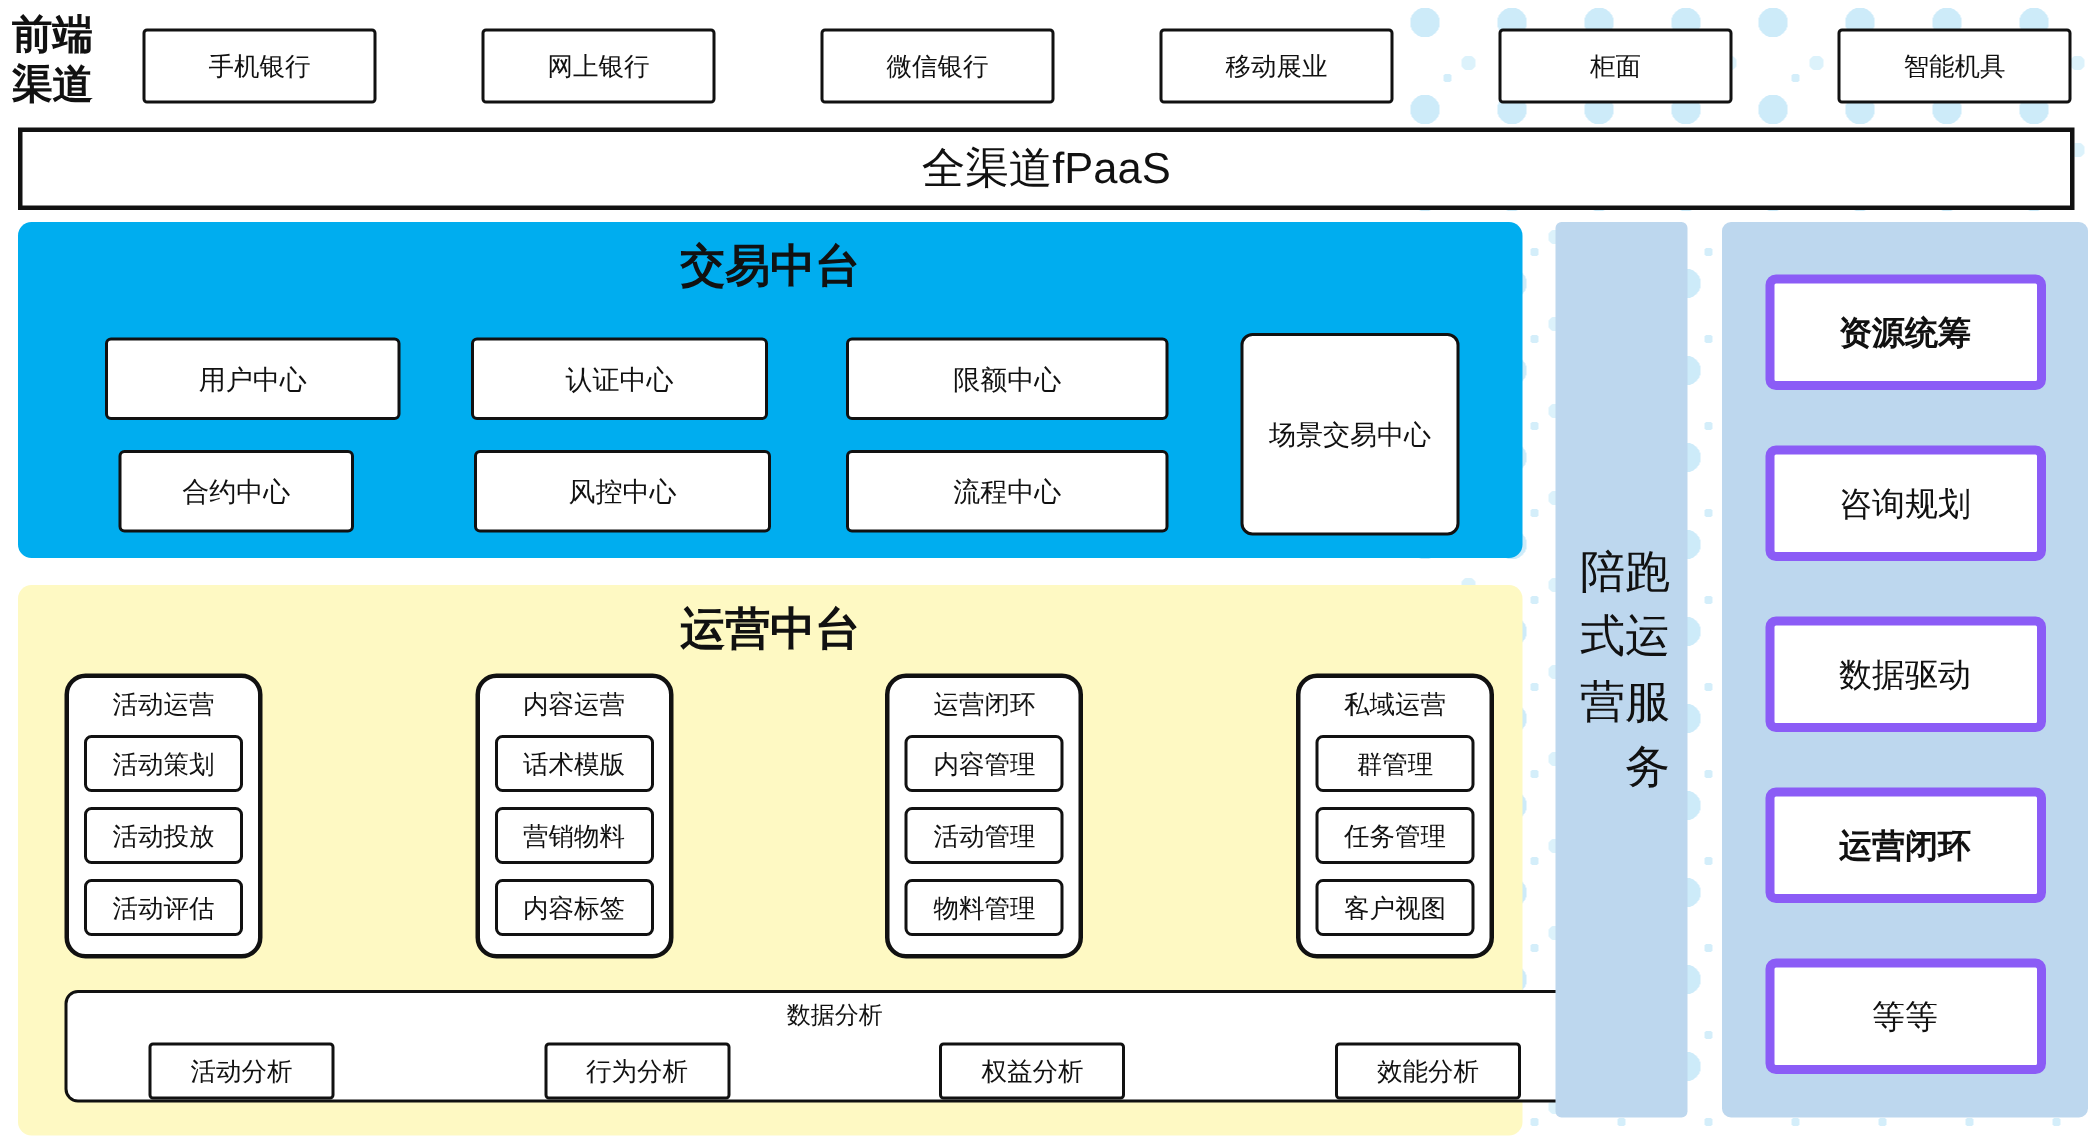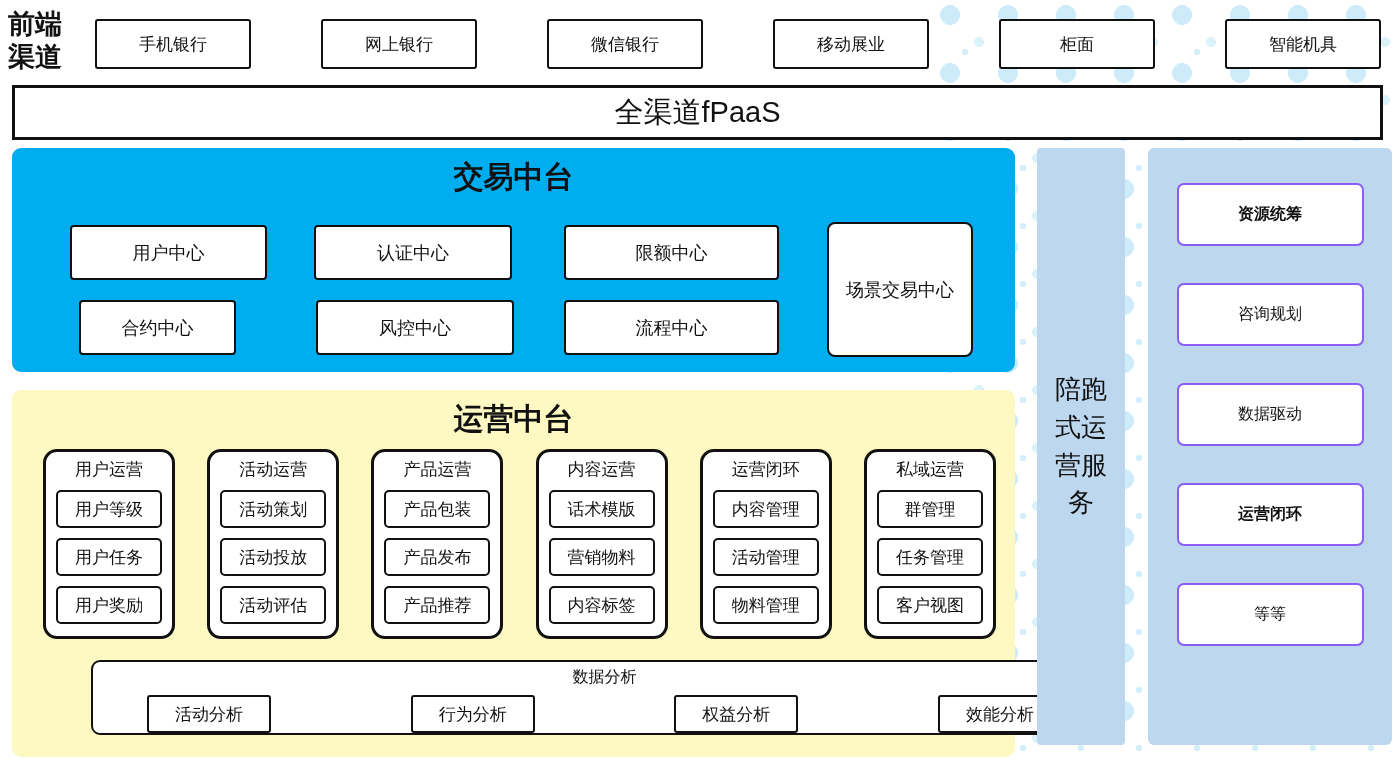--- a/index.html
+++ b/index.html
@@ -95,56 +95,56 @@
   .g-item {
     width: 106px; height: 38px; margin-top: 10px;
     background: #fff; border: 2px solid #111; border-radius: 5px;
     display: flex; align-items: center; justify-content: center;
     font-size: 17px;
   }
 
   
   .analysis {
     position: absolute; left: 31px; top: 270px; width: 1027px; height: 75px;
-    background: #fff; border: 2px solid #111; border-radius: 9px; margin-left: 48px;
+    background: #fff; border: 2px solid #111; border-radius: 9px;
   }
   .analysis-title { text-align: center; font-size: 16px; margin-top: 5px; }
   .analysis-row {
     display: flex; justify-content: space-between;
     padding: 0 54px; margin-top: 7px;
   }
   .a-box {
     width: 124px; height: 38px;
     border: 2px solid #111; border-radius: 3px; background: #fff;
     display: flex; align-items: center; justify-content: center;
     font-size: 17px;
   }
 
   
   .strip {
     position: absolute; left: 1037px; top: 148px; width: 88px; height: 597px;
     background: #BDD7EE; border-radius: 4px;
     display: flex; align-items: center; justify-content: center;
   }
   .strip-text {
-    width: 2.15em; font-size: 26px; line-height: 1.45;
-    text-align: center; word-break: break-all;
+    width: 2.15em; font-size: 30px; line-height: 1.45;
+    text-align: right; word-break: break-all;
   }
   .right-panel {
     position: absolute; left: 1148px; top: 148px; width: 244px; height: 597px;
     background: #BDD7EE; border-radius: 6px;
     display: flex; flex-direction: column; align-items: center;
     padding-top: 35px; gap: 37px;
   }
   .rp-box {
     flex: none;
-    width: 187px; height: 63px;
-    background: #fff; border: 2px solid #8b5cf6; border-radius: 7px;
-    display: flex; align-items: center; justify-content: center;
-    font-size: 16px;
+    width: 187px; height: 77px;
+    background: #fff; border: 6px solid #8b5cf6; border-radius: 7px;
+    display: flex; align-items: center; justify-content: center;
+    font-size: 22px;
   }
   .rp-box.bold { font-weight: bold; }
 </style>
 </head>
 <body>
 
 <div class="dots-layer"></div>
 
 <div class="front-label">前端渠道</div>
 
@@ -170,36 +170,24 @@
   <div class="t-box t-r2c2">风控中心</div>
   <div class="t-box t-r2c3">流程中心</div>
   <div class="t-box scene-box">场景交易中心</div>
 </section>
 
 <section class="operation">
   <div class="block-title">运营中台</div>
 
   <div class="groups-row">
     <div class="group">
-      <div class="group-title">用户运营</div>
-      <div class="g-item">用户等级</div>
-      <div class="g-item">用户任务</div>
-      <div class="g-item">用户奖励</div>
-    </div>
-    <div class="group">
       <div class="group-title">活动运营</div>
       <div class="g-item">活动策划</div>
       <div class="g-item">活动投放</div>
       <div class="g-item">活动评估</div>
-    </div>
-    <div class="group">
-      <div class="group-title">产品运营</div>
-      <div class="g-item">产品包装</div>
-      <div class="g-item">产品发布</div>
-      <div class="g-item">产品推荐</div>
     </div>
     <div class="group">
       <div class="group-title">内容运营</div>
       <div class="g-item">话术模版</div>
       <div class="g-item">营销物料</div>
       <div class="g-item">内容标签</div>
     </div>
     <div class="group">
       <div class="group-title">运营闭环</div>
       <div class="g-item">内容管理</div>

